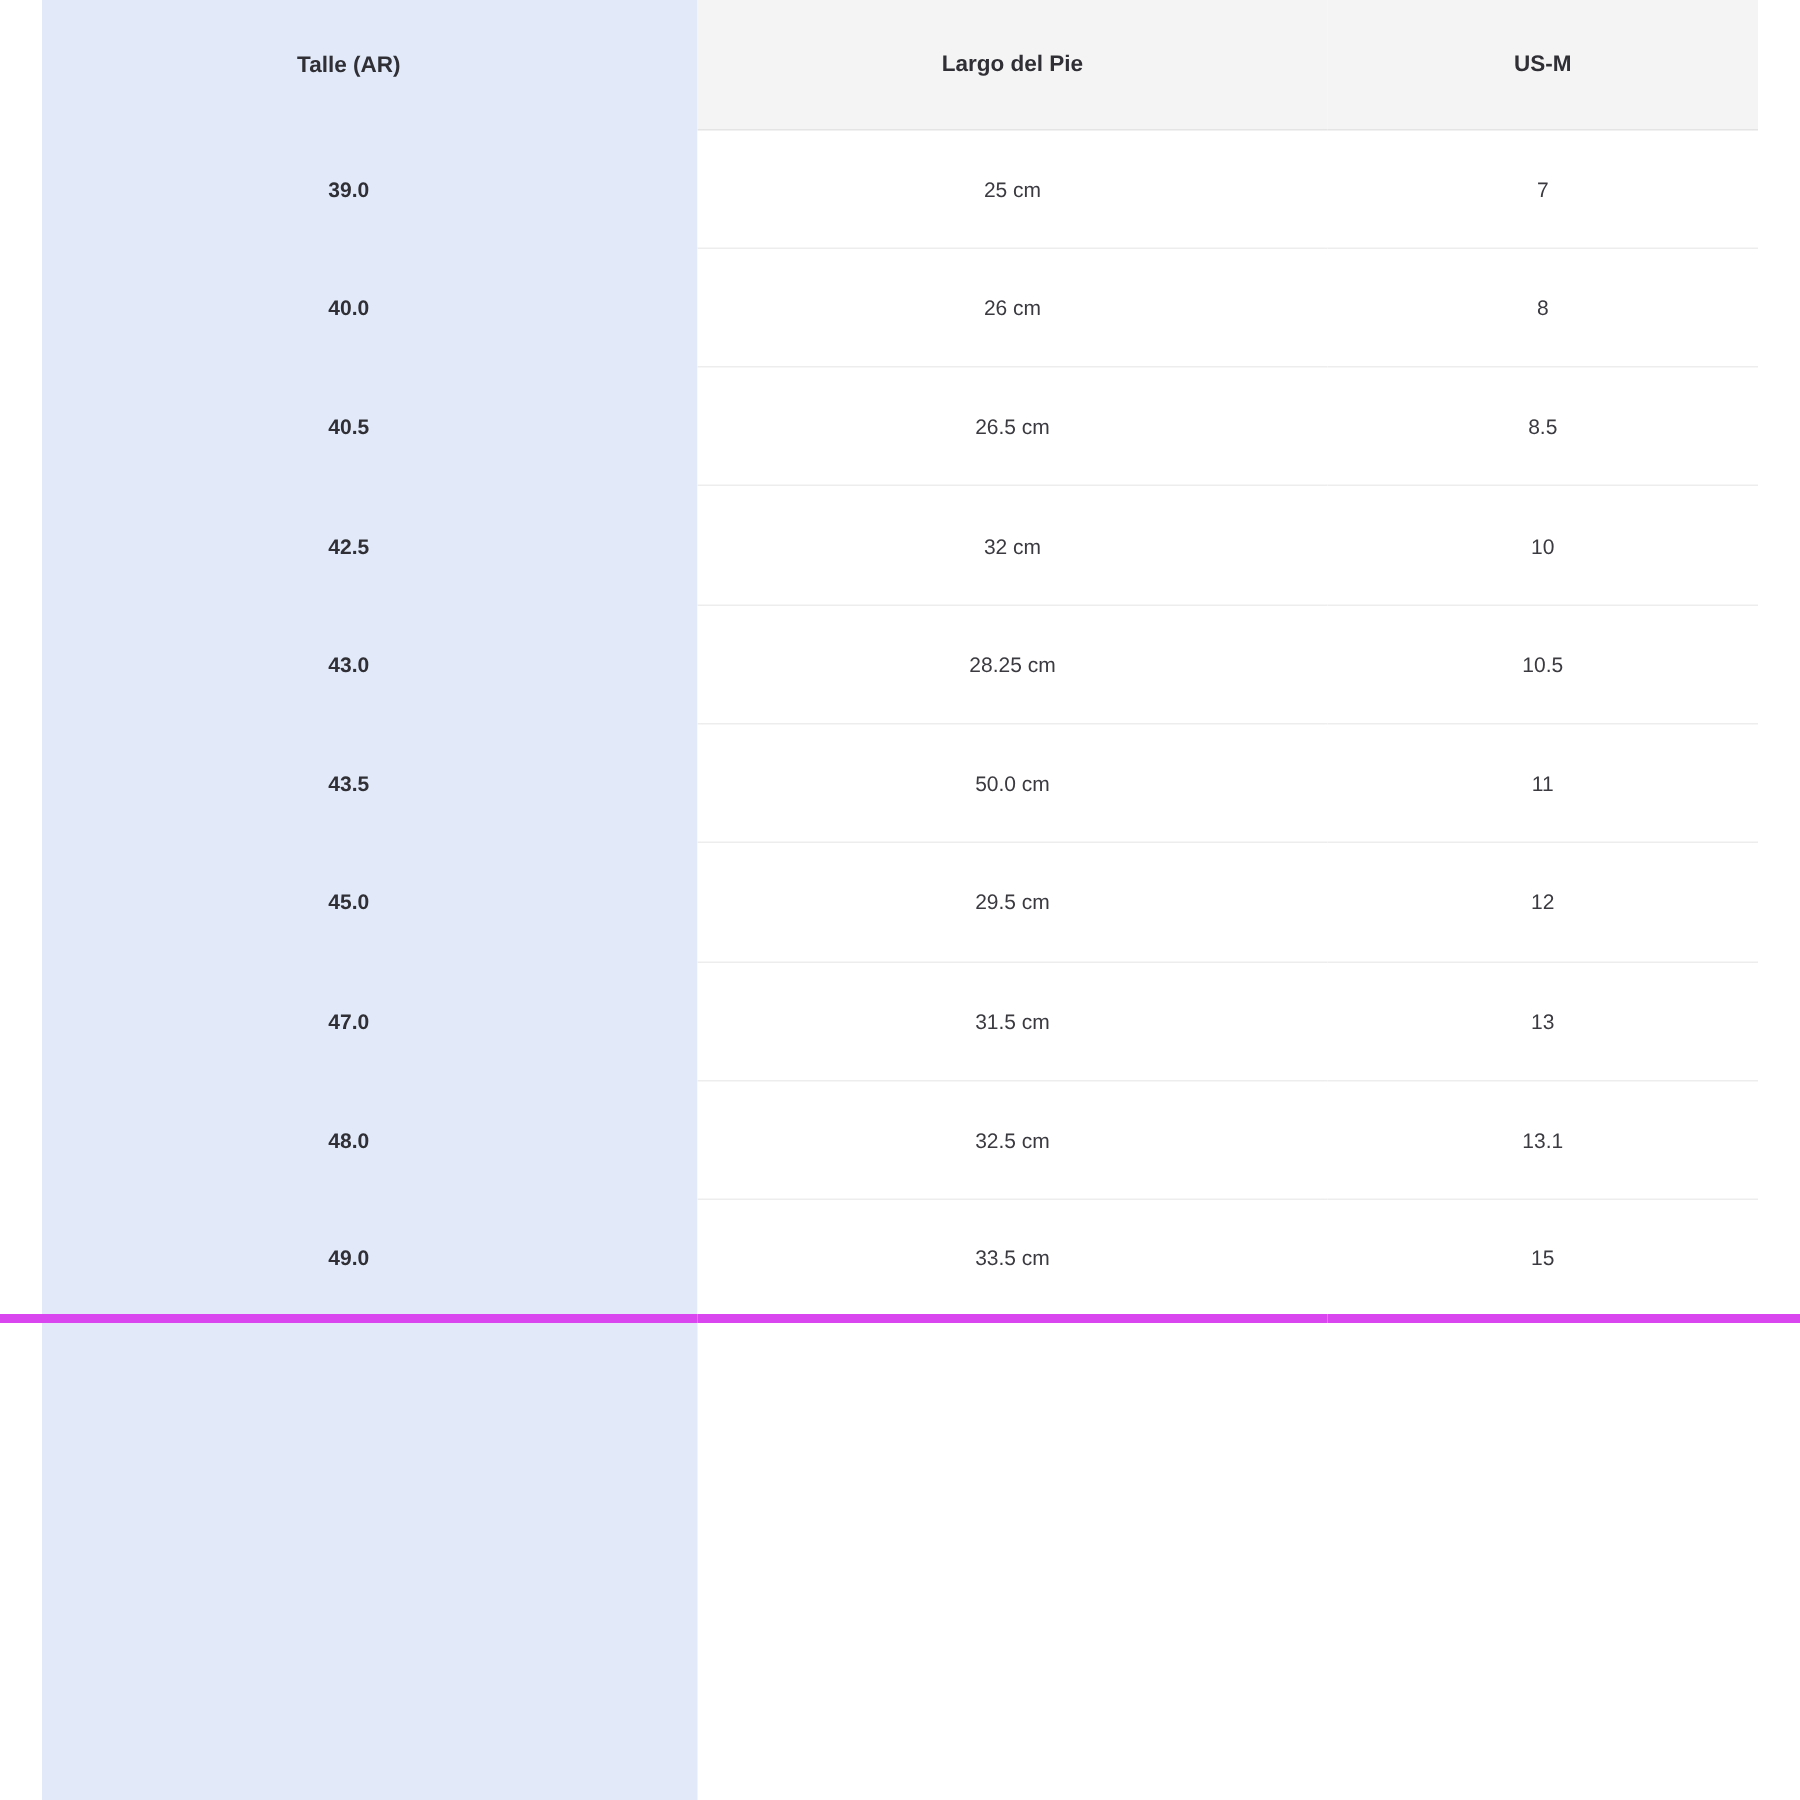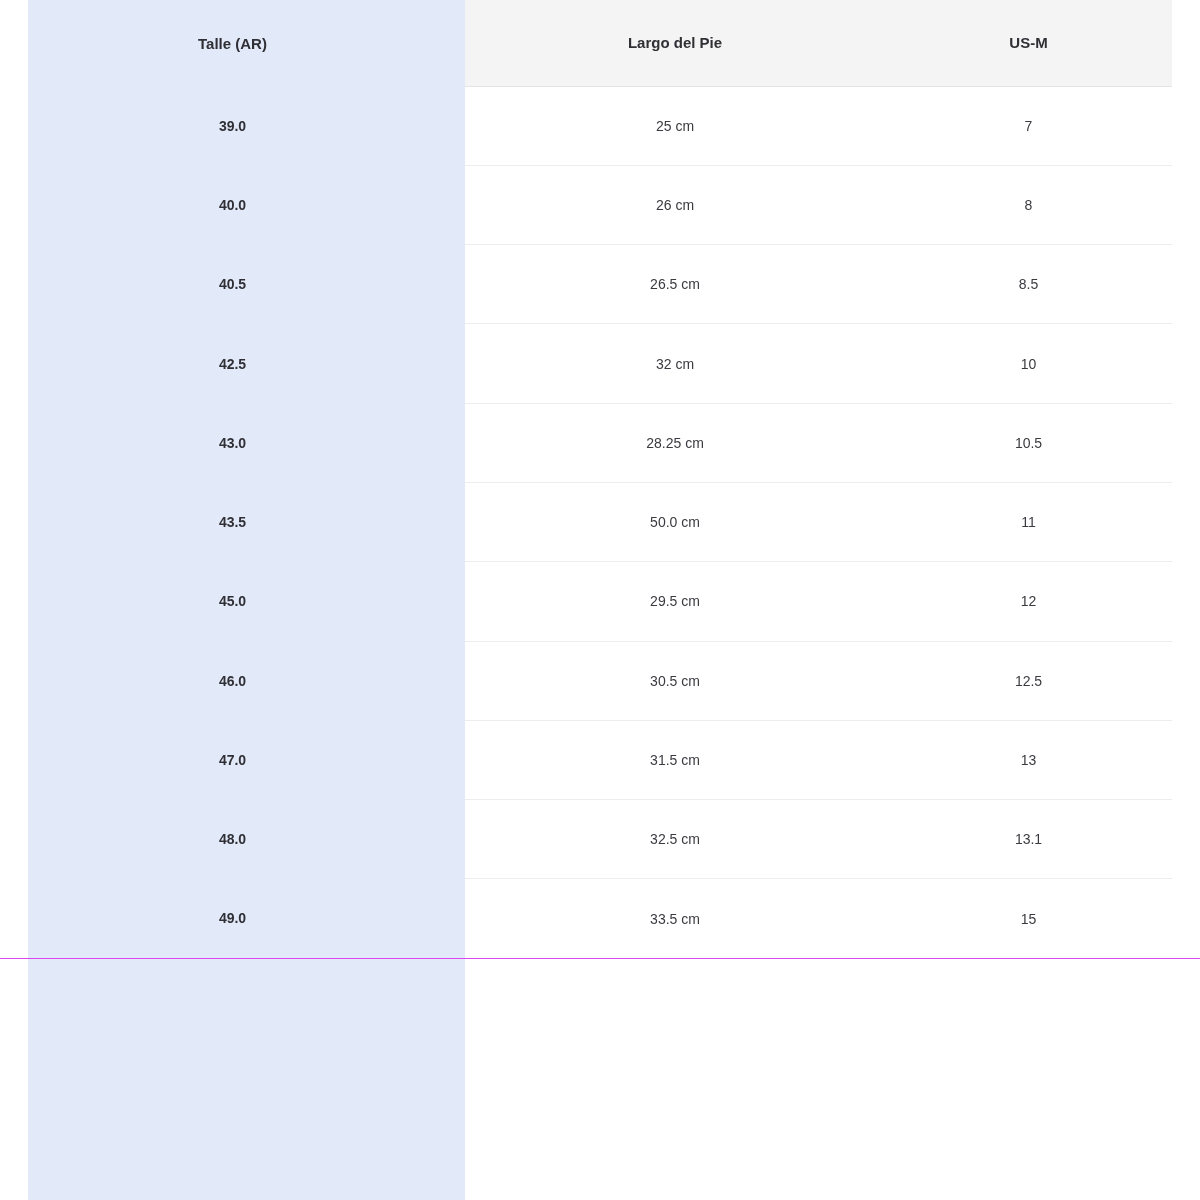--- a/index.html
+++ b/index.html
@@ -86,21 +86,21 @@
     color: #2f2f35;
     background: transparent;
     border-bottom: none;
   }
 
   .size-table tbody td.td-pad {
     background: #ffffff;
     border-bottom: none;
   }
 
-  .size-table tbody tr:last-child td { border-bottom: 1px solid #d946ef; }
+  .size-table tbody tr:last-child td { border-bottom: 6px solid #d946ef; }
 </style>
 </head>
 <body>
 
 <div id="size-chart-root">
 
   <div class="highlight-band"></div>
 
   <table class="size-table">
     <colgroup>
@@ -154,26 +154,20 @@
           <td>11</td>
           <td class="td-pad"></td>
         </tr>
         <tr>
           <td class="td-talle">45.0</td>
           <td>29.5 cm</td>
           <td>12</td>
           <td class="td-pad"></td>
         </tr>
         <tr>
-          <td class="td-talle">46.0</td>
-          <td>30.5 cm</td>
-          <td>12.5</td>
-          <td class="td-pad"></td>
-        </tr>
-        <tr>
           <td class="td-talle">47.0</td>
           <td>31.5 cm</td>
           <td>13</td>
           <td class="td-pad"></td>
         </tr>
         <tr>
           <td class="td-talle">48.0</td>
           <td>32.5 cm</td>
           <td>13.1</td>
           <td class="td-pad"></td>

